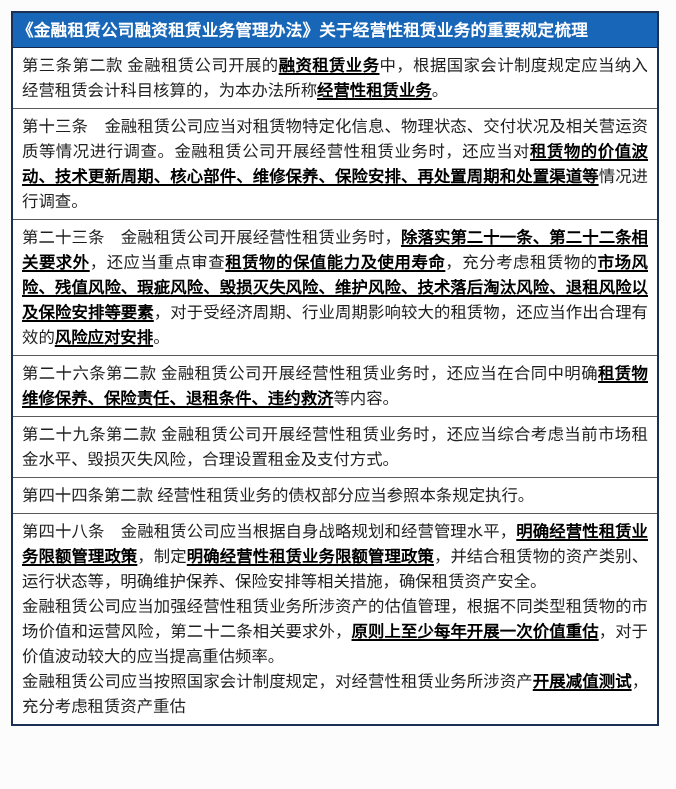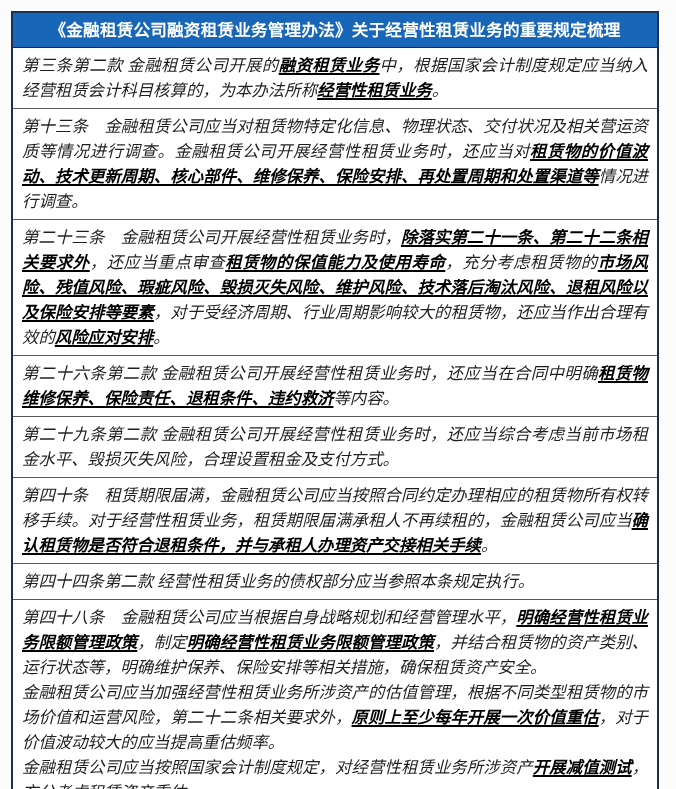--- a/index.html
+++ b/index.html
@@ -24,33 +24,31 @@
     background: #ffffff;
     border: 2px solid #1c2f55;
     box-sizing: border-box;
   }
   .table-title {
     background: #1766b8;
     color: #ffffff;
     font-weight: bold;
     font-size: 16.6px;
     line-height: 23px;
-    text-align: center;
     padding: 6px 4px 5px 4px;
     letter-spacing: 0.2px;
     border-bottom: 1px solid #16264a;
   }
   .row {
     padding: 5px 9px 5px 9px;
     font-size: 16.4px;
     line-height: 25px;
     color: #1f1f1f;
     text-align: justify;
     text-justify: inter-ideograph;
-    font-style: italic;
   }
   .row + .row {
     border-top: 1px solid #5a5a5a;
   }
   .para {
     margin: 0;
     padding: 0;
   }
   .tx {
     font-weight: normal;
@@ -79,23 +77,20 @@
         <div class="row">
           <p class="para"><span class="tx">第二十三条　金融租赁公司开展经营性租赁业务时，</span><span class="em">除落实第二十一条、第二十二条相关要求外</span><span class="tx">，还应当重点审查</span><span class="em">租赁物的保值能力及使用寿命</span><span class="tx">，充分考虑租赁物的</span><span class="em">市场风险、残值风险、瑕疵风险、毁损灭失风险、维护风险、技术落后淘汰风险、退租风险以及保险安排等要素</span><span class="tx">，对于受经济周期、行业周期影响较大的租赁物，还应当作出合理有效的</span><span class="em">风险应对安排</span><span class="tx">。</span></p>
         </div>
         <div class="row">
           <p class="para"><span class="tx">第二十六条第二款 金融租赁公司开展经营性租赁业务时，还应当在合同中明确</span><span class="em">租赁物维修保养、保险责任、退租条件、违约救济</span><span class="tx">等内容。</span></p>
         </div>
         <div class="row">
           <p class="para"><span class="tx">第二十九条第二款 金融租赁公司开展经营性租赁业务时，还应当综合考虑当前市场租金水平、毁损灭失风险，合理设置租金及支付方式。</span></p>
         </div>
         <div class="row">
-          <p class="para"><span class="tx">第四十条　租赁期限届满，金融租赁公司应当按照合同约定办理相应的租赁物所有权转移手续。对于经营性租赁业务，租赁期限届满承租人不再续租的，金融租赁公司应当</span><span class="em">确认租赁物是否符合退租条件，并与承租人办理资产交接相关手续</span><span class="tx">。</span></p>
-        </div>
-        <div class="row">
           <p class="para"><span class="tx">第四十四条第二款 经营性租赁业务的债权部分应当参照本条规定执行。</span></p>
         </div>
         <div class="row">
           <p class="para"><span class="tx">第四十八条　金融租赁公司应当根据自身战略规划和经营管理水平，</span><span class="em">明确经营性租赁业务限额管理政策</span><span class="tx">，制定</span><span class="em">明确经营性租赁业务限额管理政策</span><span class="tx">，并结合租赁物的资产类别、运行状态等，明确维护保养、保险安排等相关措施，确保租赁资产安全。</span></p>
           <p class="para"><span class="tx">金融租赁公司应当加强经营性租赁业务所涉资产的估值管理，根据不同类型租赁物的市场价值和运营风险，第二十二条相关要求外，</span><span class="em">原则上至少每年开展一次价值重估</span><span class="tx">，对于价值波动较大的应当提高重估频率。</span></p>
           <p class="para"><span class="tx">金融租赁公司应当按照国家会计制度规定，对经营性租赁业务所涉资产</span><span class="em">开展减值测试</span><span class="tx">，充分考虑租赁资产重估</span></p>
         </div>
       </div>
   </div>
 </div>

